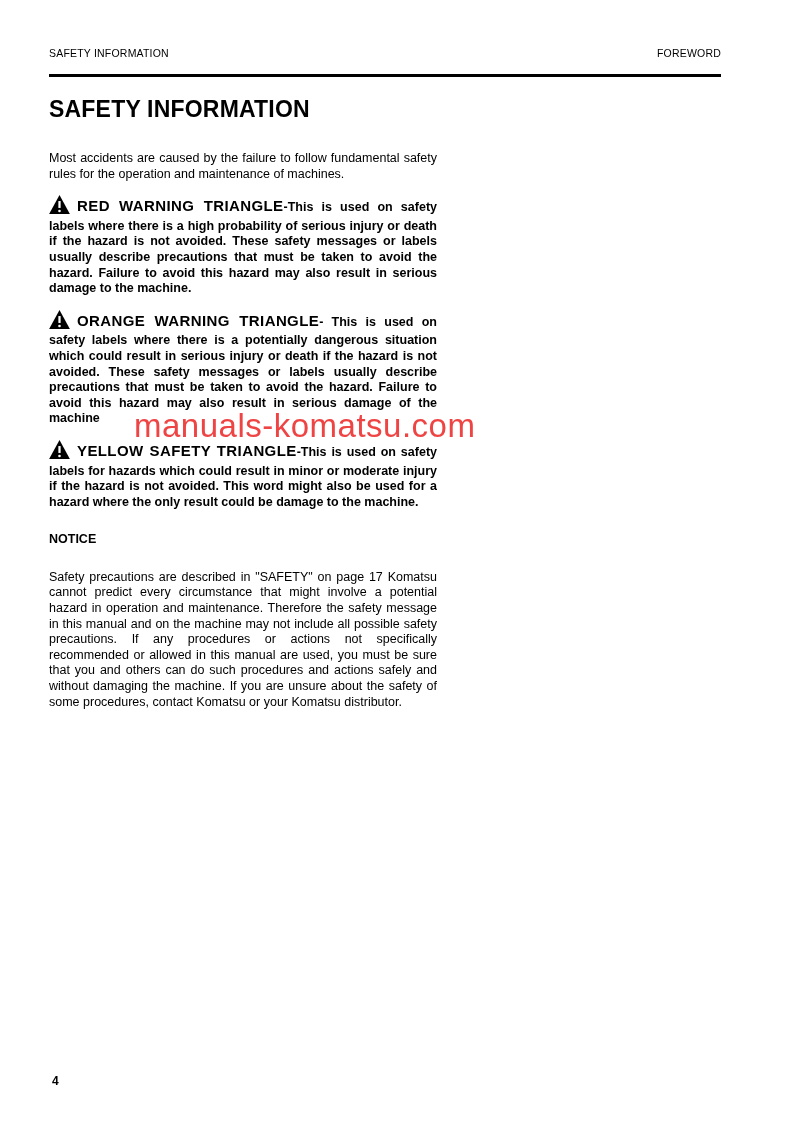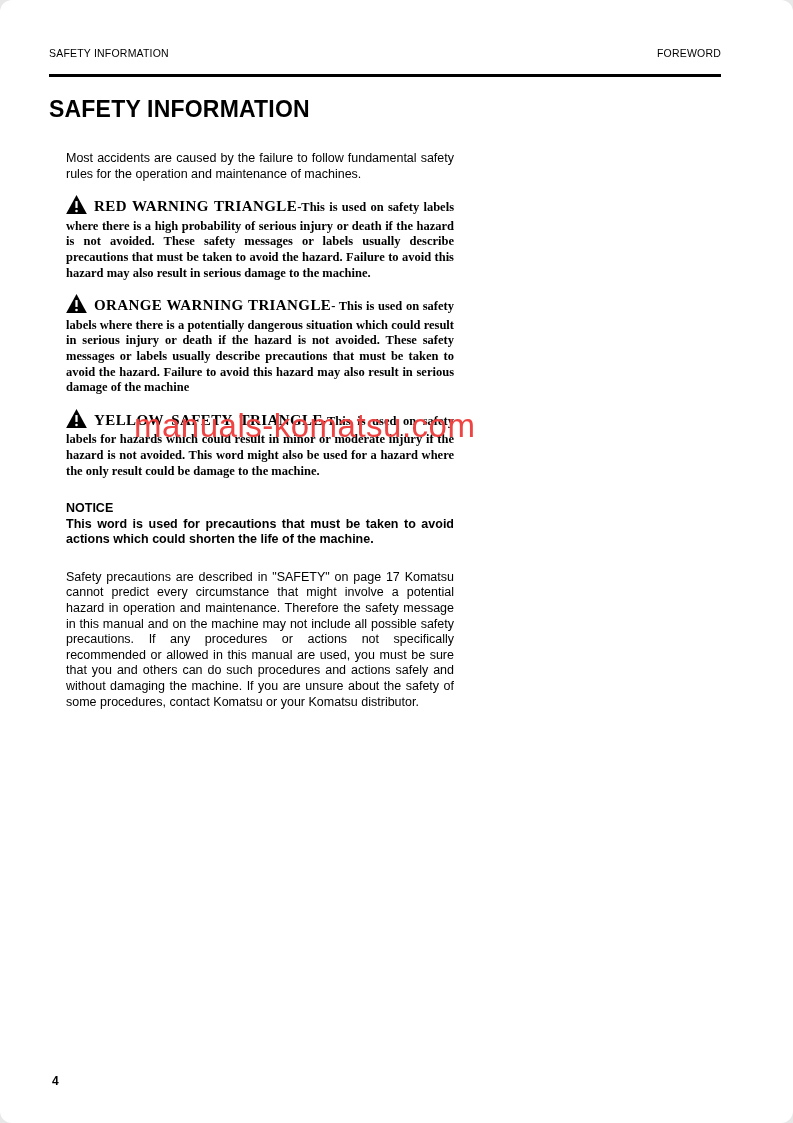--- a/index.html
+++ b/index.html
@@ -6,21 +6,20 @@
   html, body { background: #e8e8e8; }
   .page {
     position: relative;
     width: 793px;
     height: 1123px;
     background: #ffffff;
     font-family: "Liberation Sans", "DejaVu Sans", sans-serif;
     color: #000000;
     overflow: hidden;
     margin: 0 auto;
-    border-radius: 12px;
   }
   .running-header {
     position: absolute;
     left: 49px;
     top: 47px;
     width: 672px;
     display: flex;
     justify-content: space-between;
     font-size: 10.5px;
     letter-spacing: 0.2px;
@@ -36,34 +35,33 @@
   .page-title {
     position: absolute;
     left: 49px;
     top: 96px;
     font-size: 23px;
     font-weight: bold;
     letter-spacing: 0.2px;
   }
   .content {
     position: absolute;
-    left: 66px;
+    left: 49px;
     top: 151px;
     width: 388px;
   }
   .content p {
     font-size: 12.5px;
     line-height: 15.6px;
     text-align: justify;
     margin-bottom: 13px;
   }
   .warning-section {
     margin-bottom: 13px;
     font-weight: bold;
-    font-family: Liberation Serif, serif;
   }
   .warning-section .section-title {
     font-size: 15px;
     font-weight: bold;
     letter-spacing: 0.4px;
     white-space: nowrap;
   }
   .tri-icon {
     display: inline-block;
     vertical-align: -3px;
@@ -132,21 +130,20 @@
           </svg></span><span class="section-title">ORANGE WARNING TRIANGLE</span><span>- This is used on safety labels where there is a potentially dangerous situation which could result in serious injury or death if the hazard is not avoided. These safety messages or labels usually describe precautions that must be taken to avoid the hazard. Failure to avoid this hazard may also result in serious damage of the machine</span></p>
 
     <p class="warning-section"><span class="tri-icon"><svg width="21" height="19" viewBox="0 0 24 22">
             <path d="M12 0 L24 22 L0 22 Z" fill="#000000"></path>
             <rect x="10.7" y="7" width="2.6" height="8" fill="#ffffff"></rect>
             <circle cx="12" cy="18.6" r="1.5" fill="#ffffff"></circle>
           </svg></span><span class="section-title">YELLOW SAFETY TRIANGLE</span><span>-This is used on safety labels for hazards which could result in minor or moderate injury if the hazard is not avoided. This word might also be used for a hazard where the only result could be damage to the machine.</span></p>
 
     <div class="notice-block">
       <div class="notice-heading">NOTICE</div>
-      <div class="notice-body">This word is used for precautions that must be taken to avoid actions which could shorten the life of the machine.</div>
     </div>
 
     <p class="closing">Safety precautions are described in "SAFETY" on page 17 Komatsu cannot predict every circumstance that might involve a potential hazard in operation and maintenance. Therefore the safety message in this manual and on the machine may not include all possible safety precautions. If any procedures or actions not specifically recommended or allowed in this manual are used, you must be sure that you and others can do such procedures and actions safely and without damaging the machine. If you are unsure about the safety of some procedures, contact Komatsu or your Komatsu distributor.</p>
 
   </div>
 
   <div class="watermark">manuals-komatsu.com</div>
 
   <div class="page-number">4</div>
 

